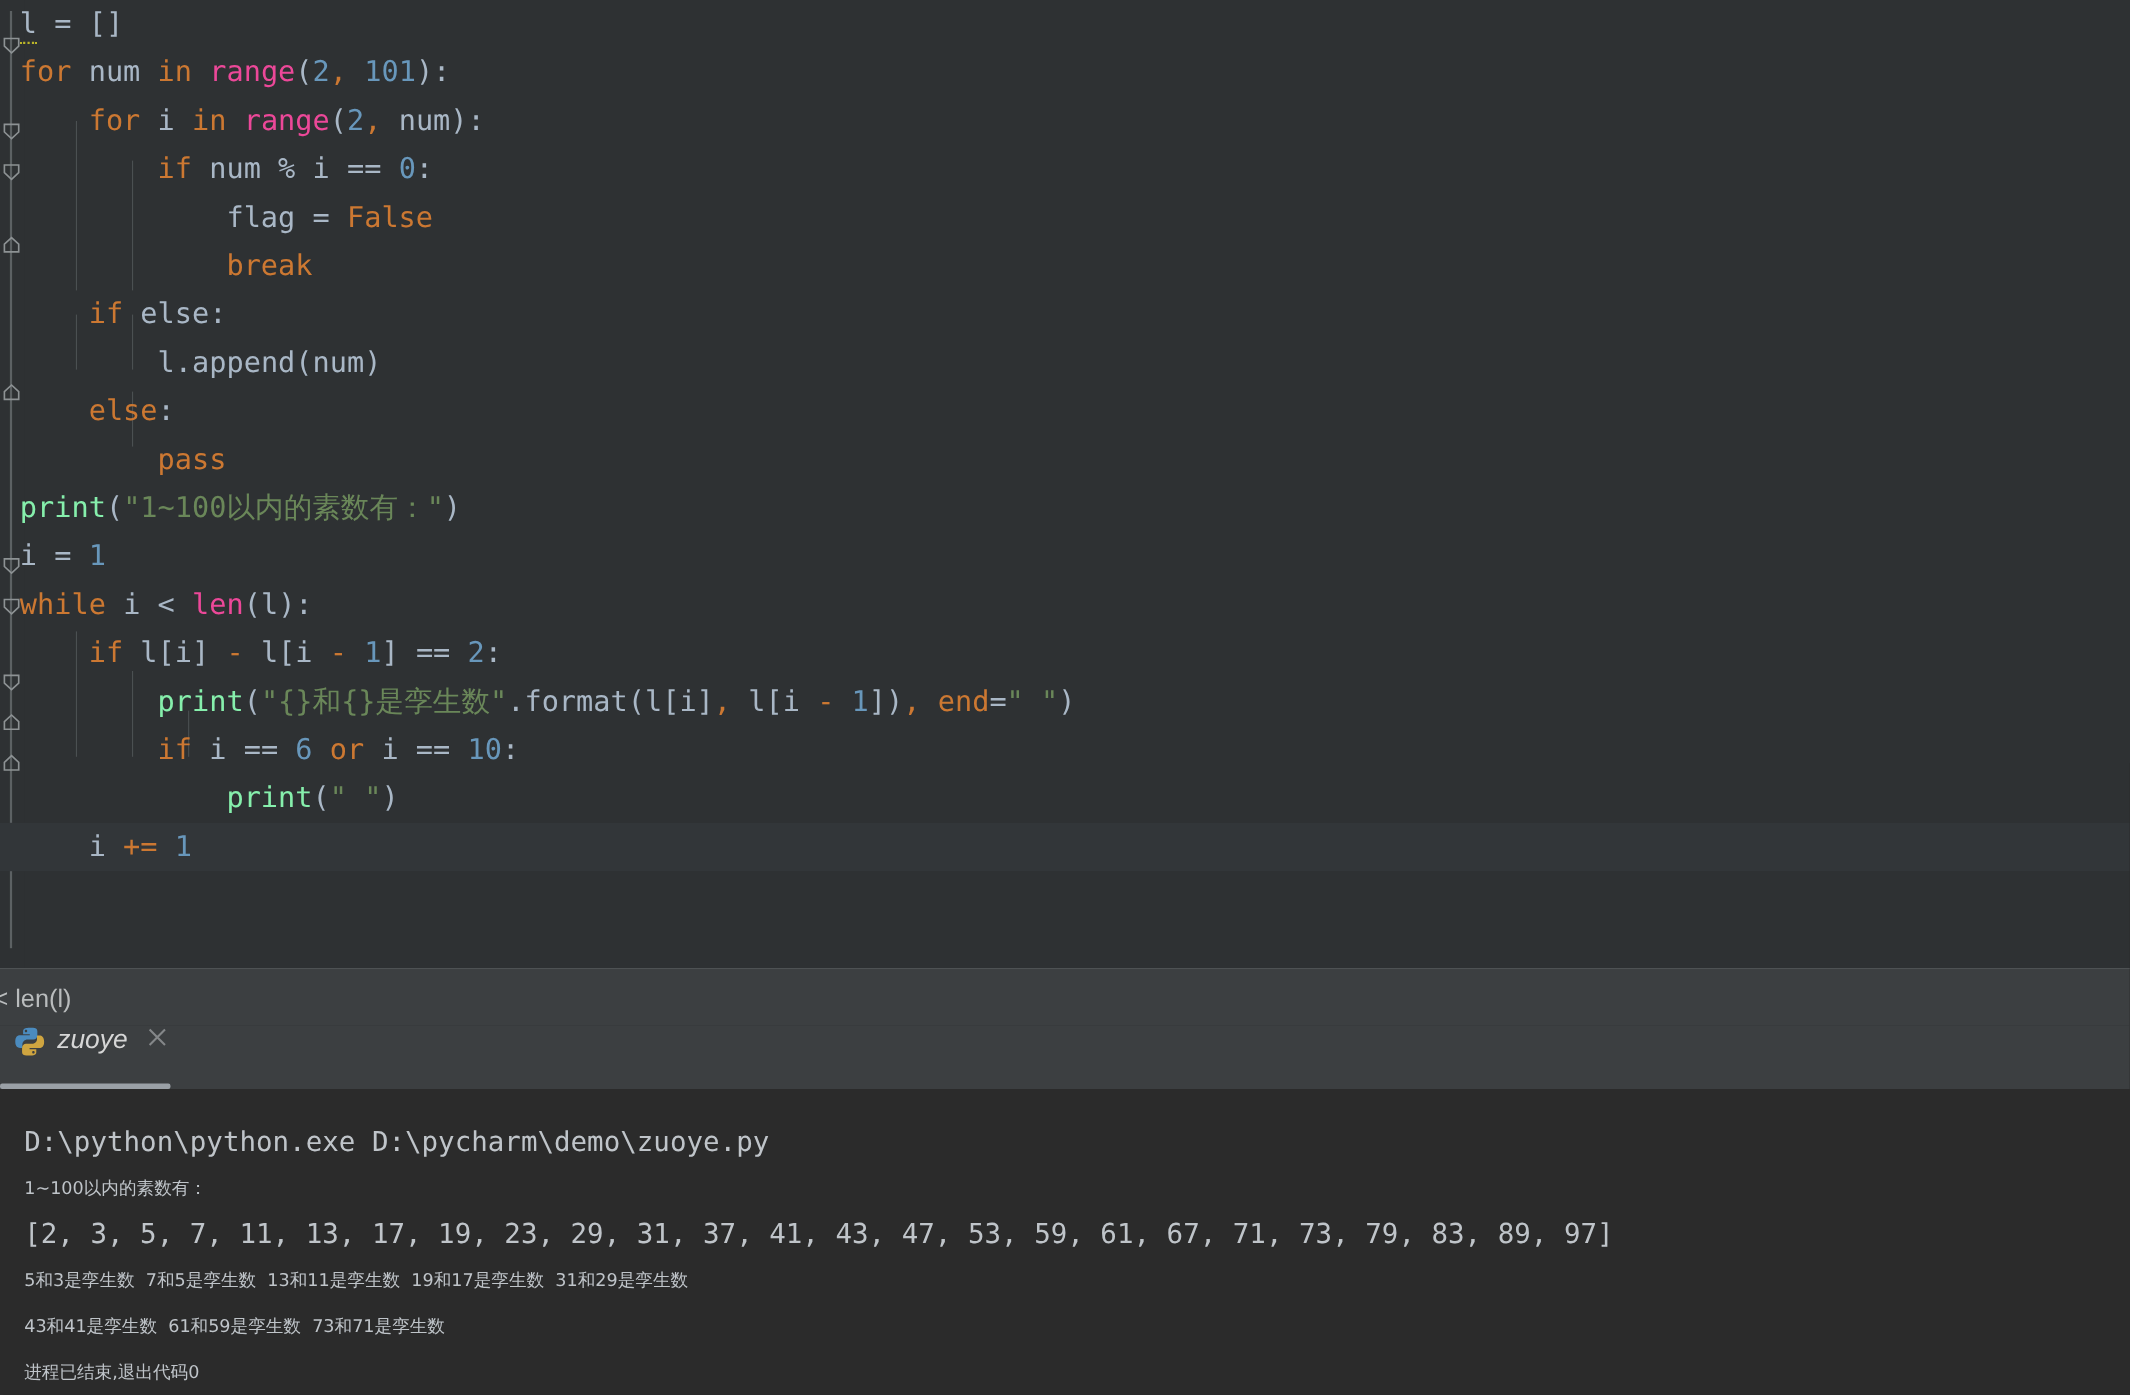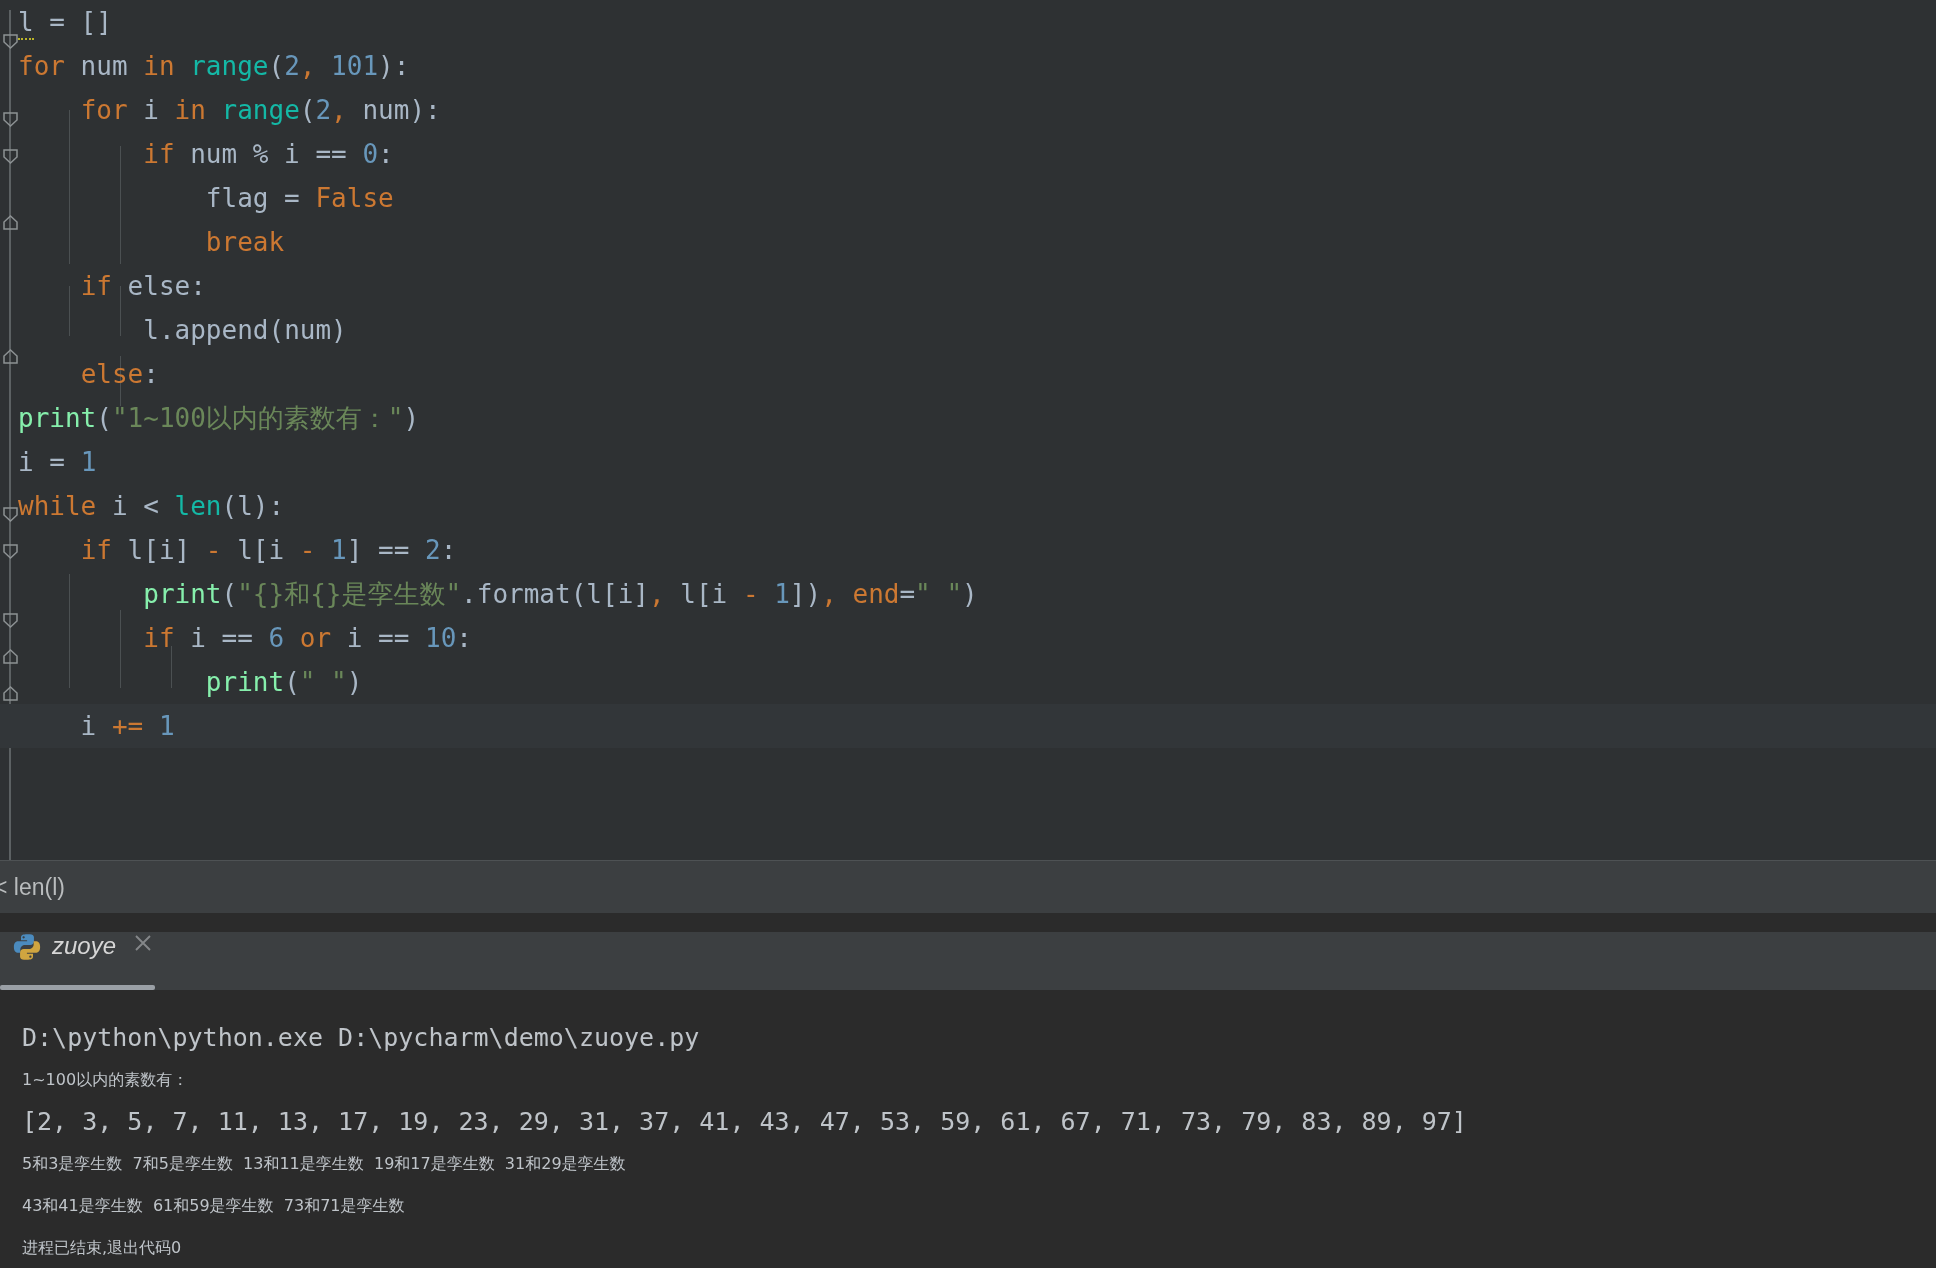--- a/index.html
+++ b/index.html
@@ -79,33 +79,33 @@
     background: #4b5052;
   }
 
   
   .kw   { color: #cc7832; }
   .num  { color: #6897bb; }
   .str  { color: #6a8759; }
   .fn   { color: #86efac; }
   .id   { color: #a9b7c6; }
   .punc { color: #a9b7c6; }
-  .bi   { color: #14b8a6; }
+  .bi   { color: #ec4899; }
   .comma{ color: #cc7832; }
 
   .squiggle {
     border-bottom: 2px dotted #bbb529;
     padding-bottom: 1px;
   }
 
   
   #breadcrumb-bar {
     position: absolute;
     left: 0;
-    top: 860px;
+    top: 880px;
     width: 1936px;
     height: 52px;
     background: #3c3f41;
     border-top: 1px solid #4e5254;
     border-bottom: 1px solid #2b2b2b;
   }
   #breadcrumb-text {
     position: absolute;
     left: -6px;
     top: 0;
@@ -283,20 +283,21 @@
     <div class="code-line"><span class="id">            flag = </span><span class="kw">False</span></div>
 
     <div class="code-line"><span class="id">            </span><span class="kw">break</span></div>
 
     <div class="code-line"><span class="id">    </span><span class="kw">if</span><span class="id"> else</span><span class="punc">:</span></div>
 
     <div class="code-line"><span class="id">        l</span><span class="punc">.</span><span class="id">append</span><span class="punc">(</span><span class="id">num</span><span class="punc">)</span></div>
 
     <div class="code-line"><span class="id">    </span><span class="kw">else</span><span class="punc">:</span></div>
 
+    <div class="code-line"><span class="id">        </span><span class="kw">pass</span></div>
 
     <div class="code-line"><span class="fn">print</span><span class="punc">(</span><span class="str">"1~100以内的素数有："</span><span class="punc">)</span></div>
 
 
     <div class="code-line"><span class="id">i = </span><span class="num">1</span></div>
 
     <div class="code-line"><span class="kw">while</span><span class="id"> i &lt; </span><span class="bi">len</span><span class="punc">(</span><span class="id">l</span><span class="punc">):</span></div>
 
     <div class="code-line"><span class="id">    </span><span class="kw">if</span><span class="id"> l[i] </span><span class="comma">-</span><span class="id"> l[i </span><span class="comma">-</span><span class="num"> 1</span><span class="id">] == </span><span class="num">2</span><span class="punc">:</span></div>
 

